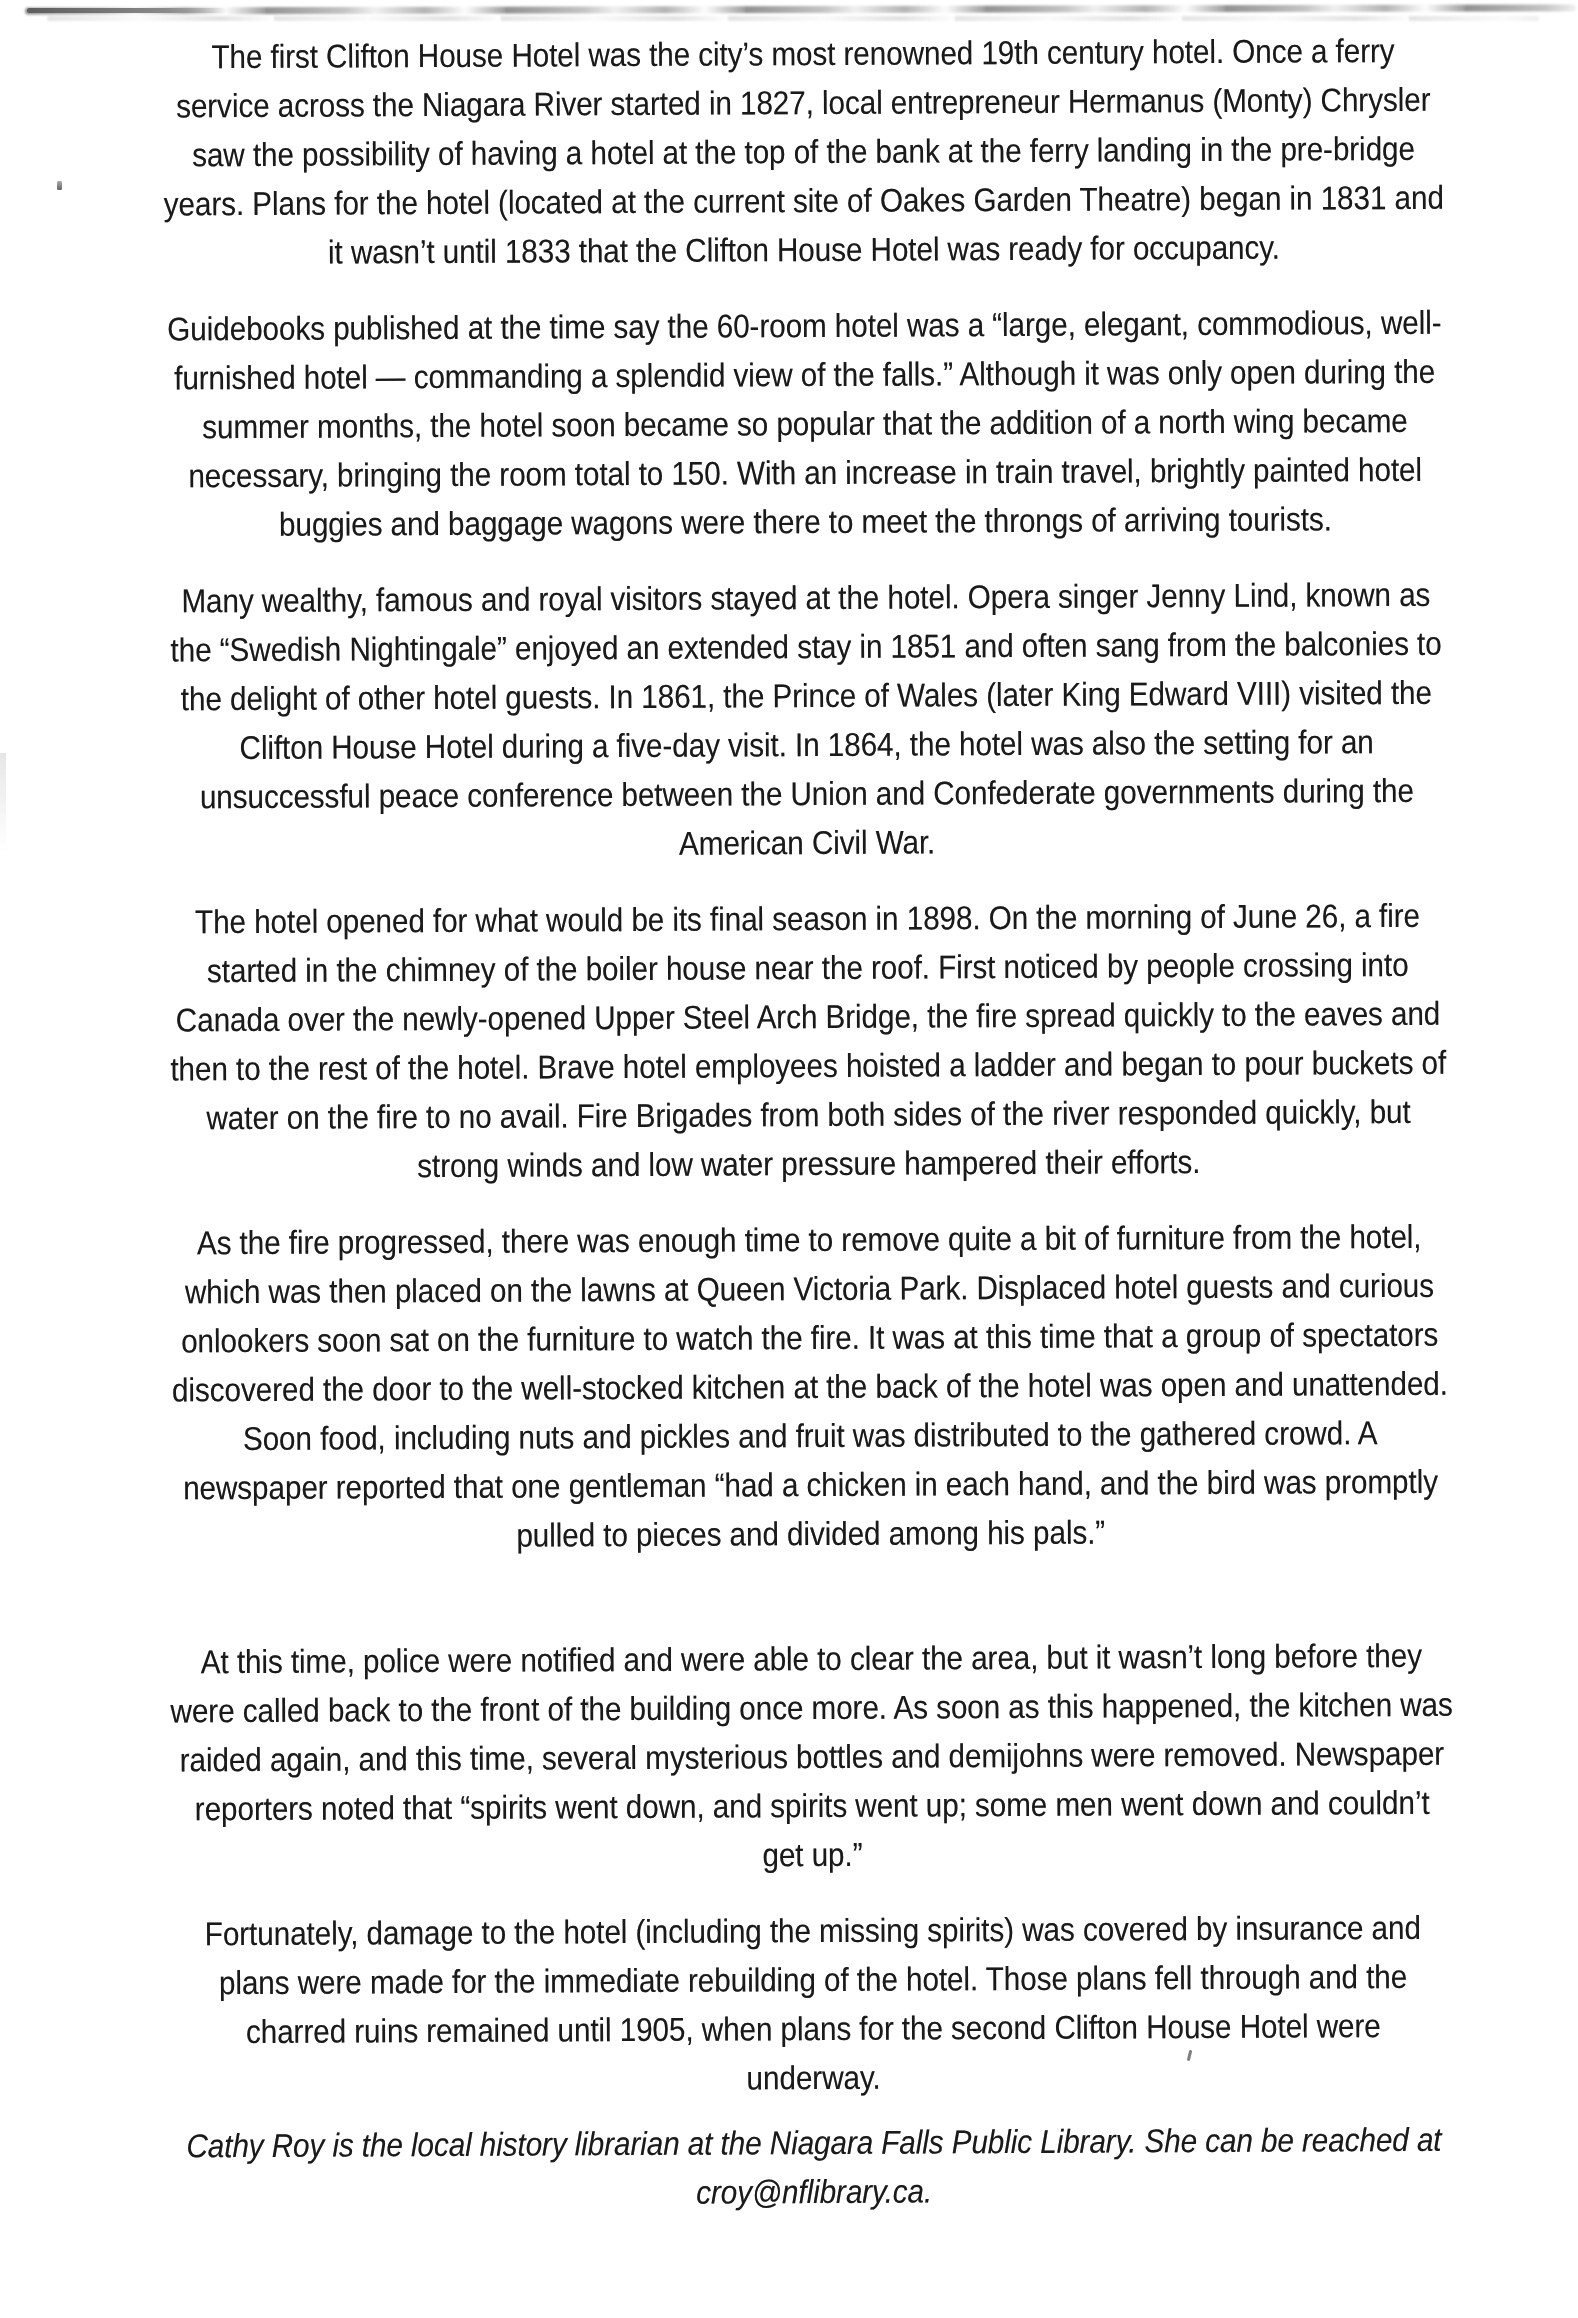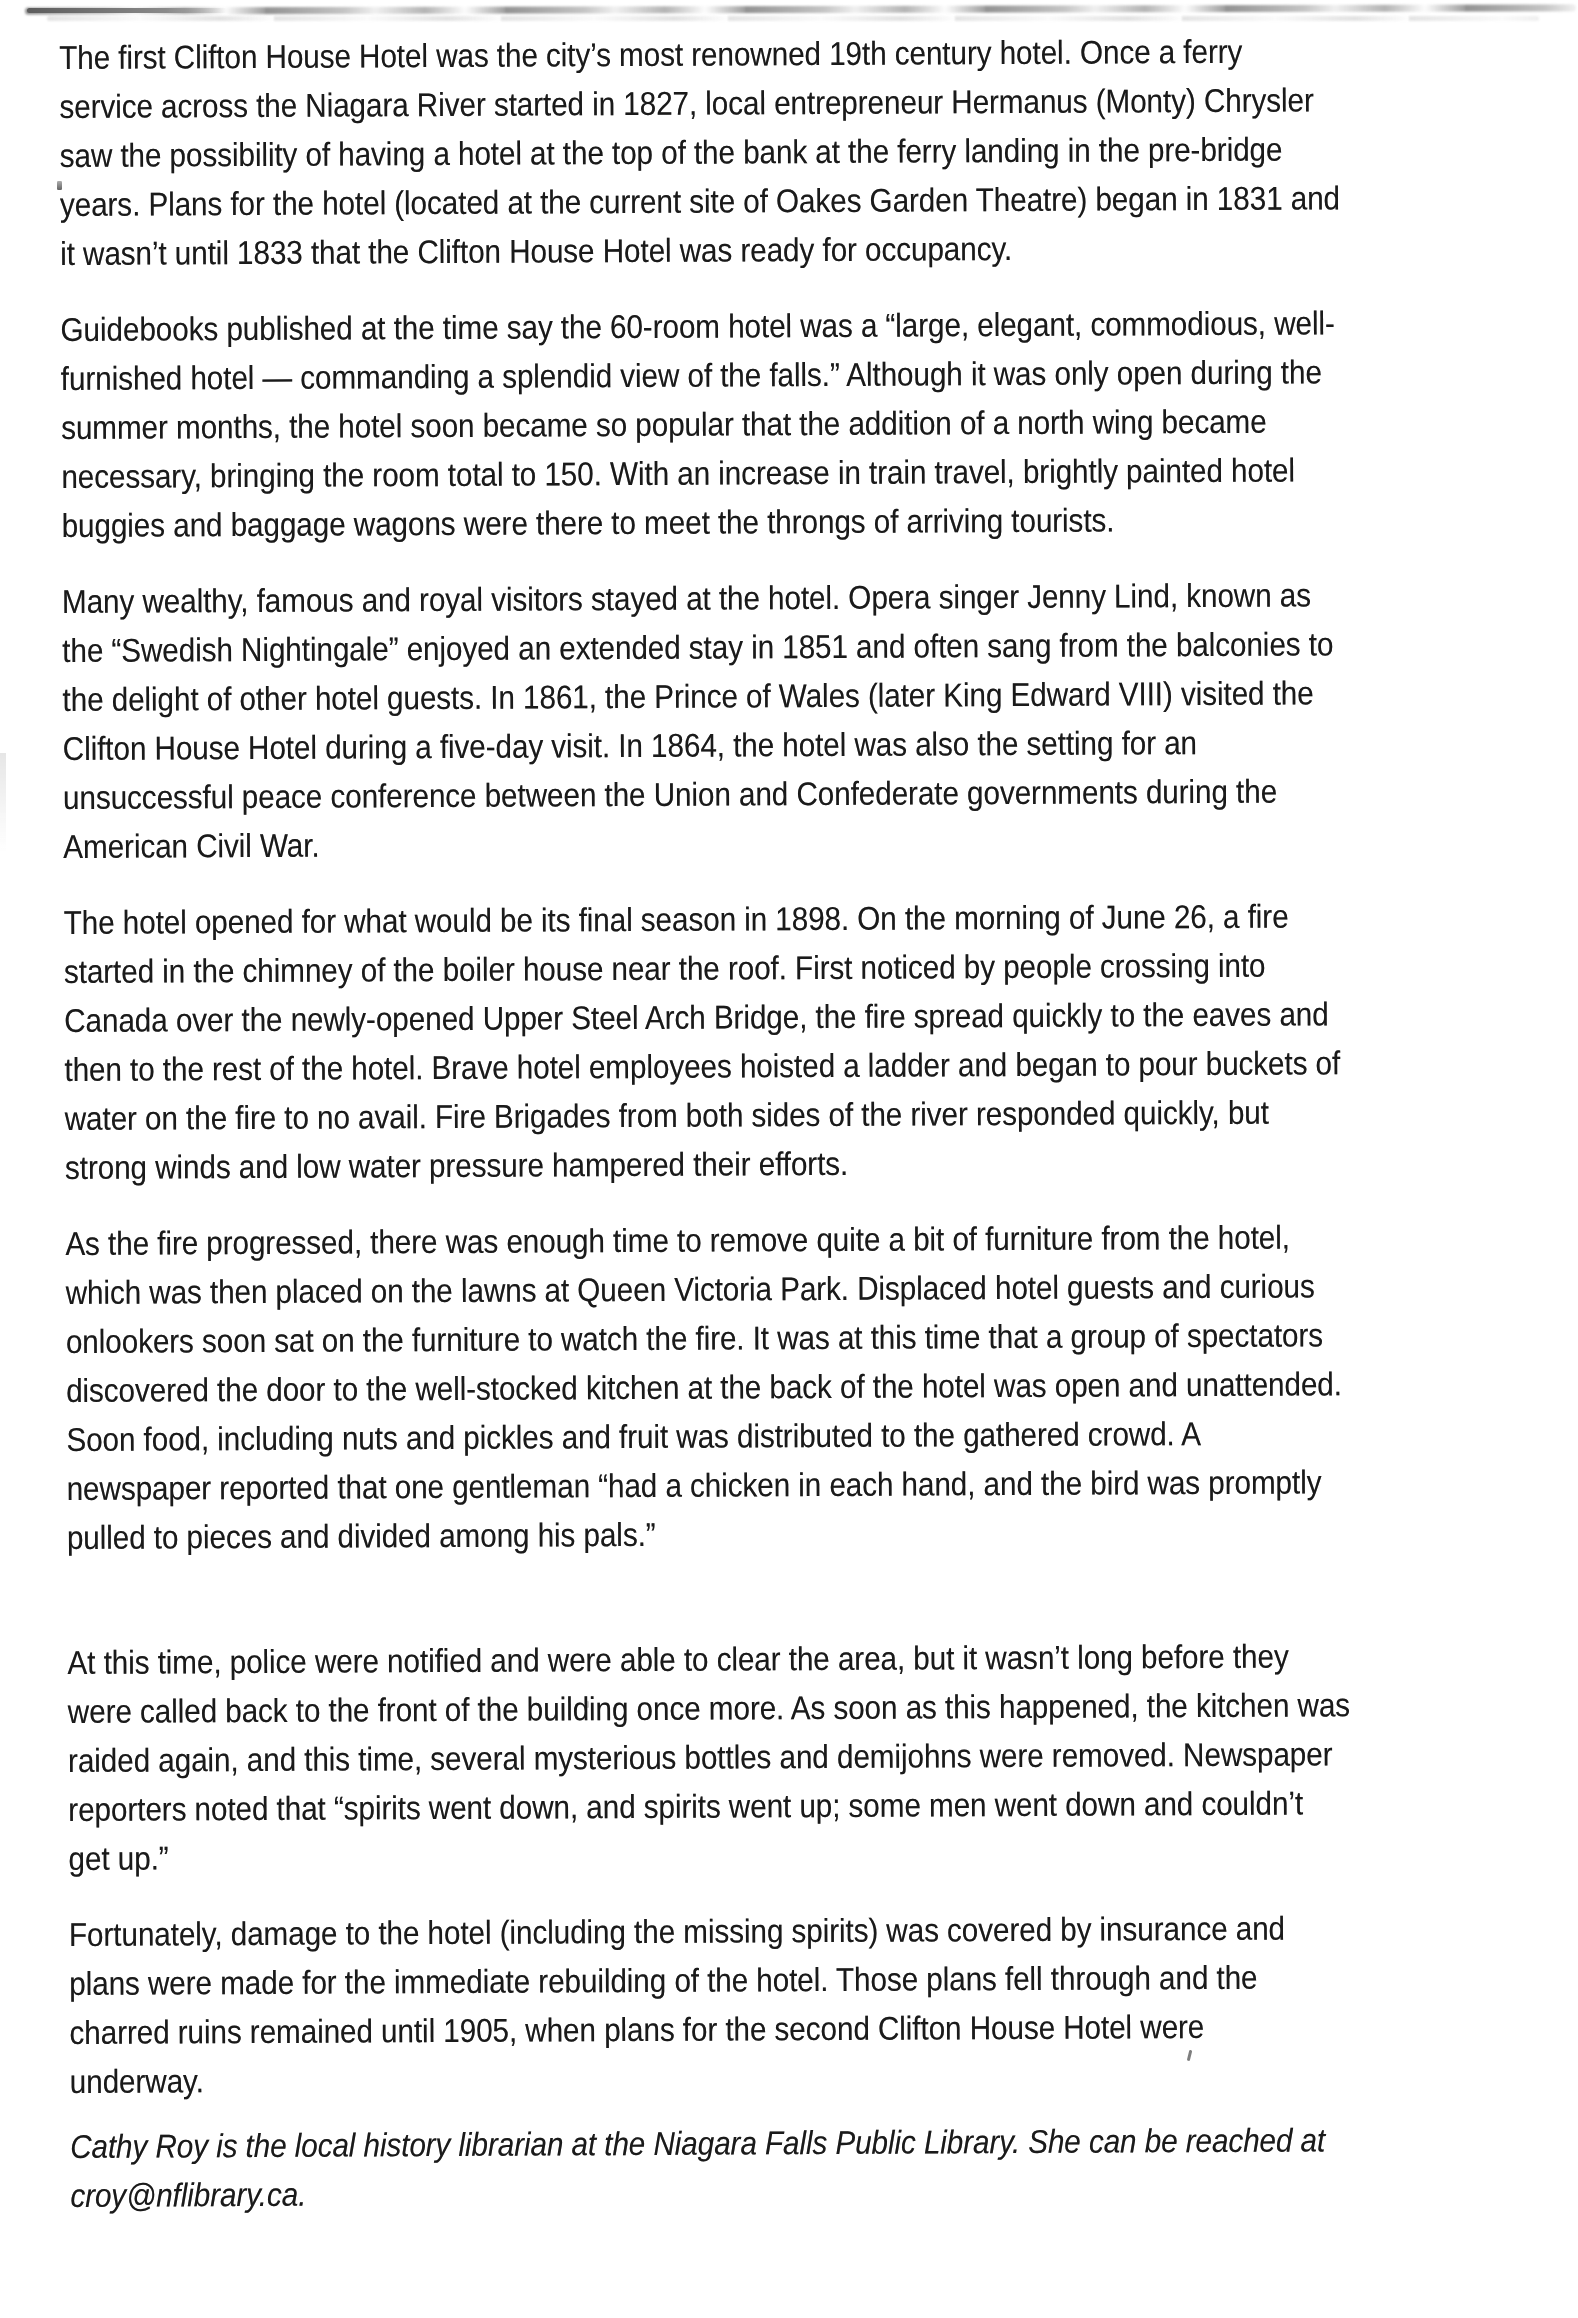--- a/index.html
+++ b/index.html
@@ -4,20 +4,21 @@
 <style>
   html, body { margin: 0; padding: 0; background: #ffffff; }
 
   .page {
     position: relative;
     width: 1579px;
     height: 2319px;
     background: #ffffff;
     overflow: hidden;
     font-family: "Liberation Sans", sans-serif;
+    text-align: center;
   }
 
   
   .content {
     position: absolute;
     left: 59px;
     top: 33px;
     width: 1653px;
     transform: rotate(-0.3deg) scaleX(0.9);
     transform-origin: 0 0;

